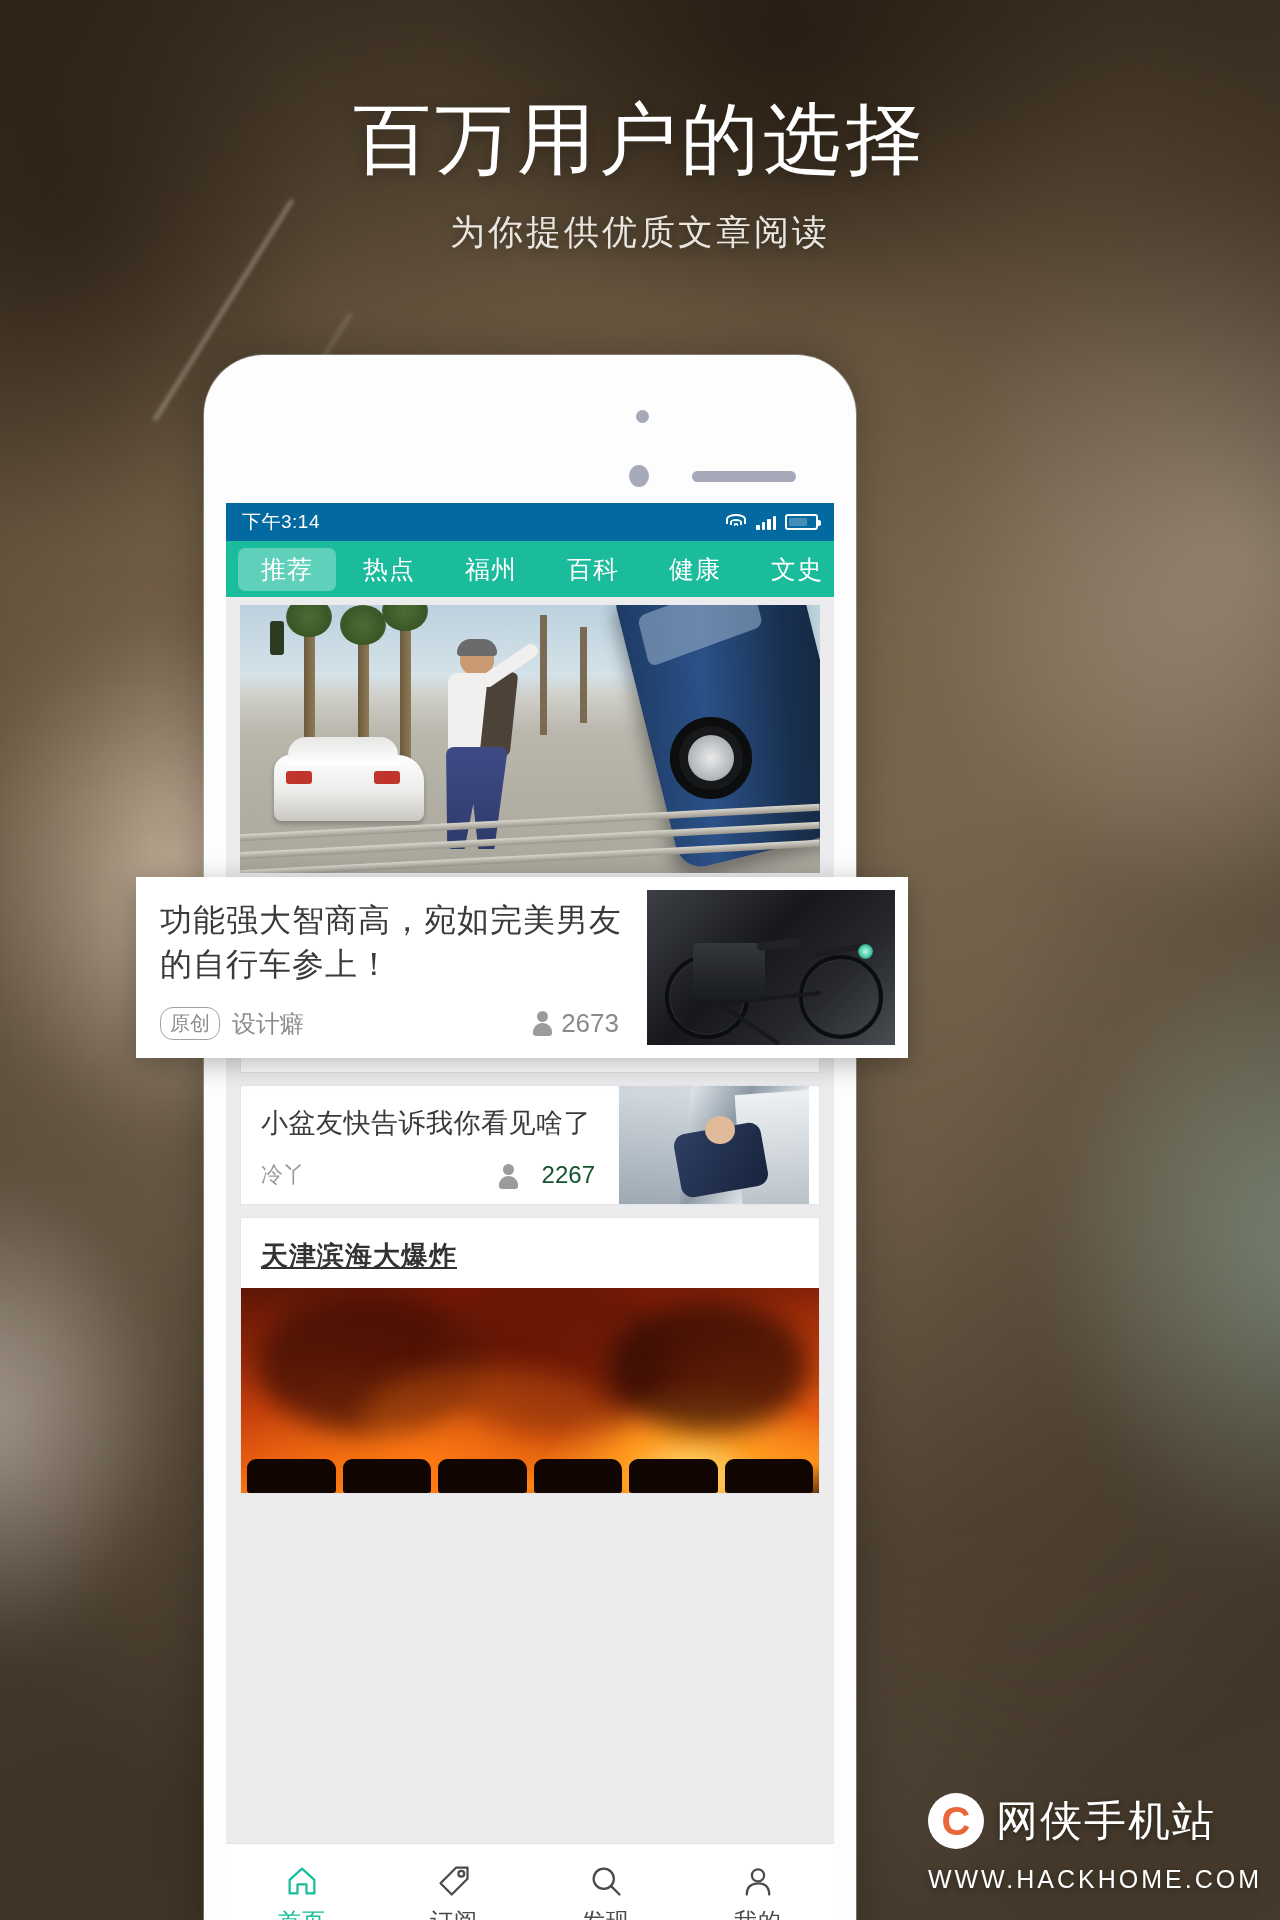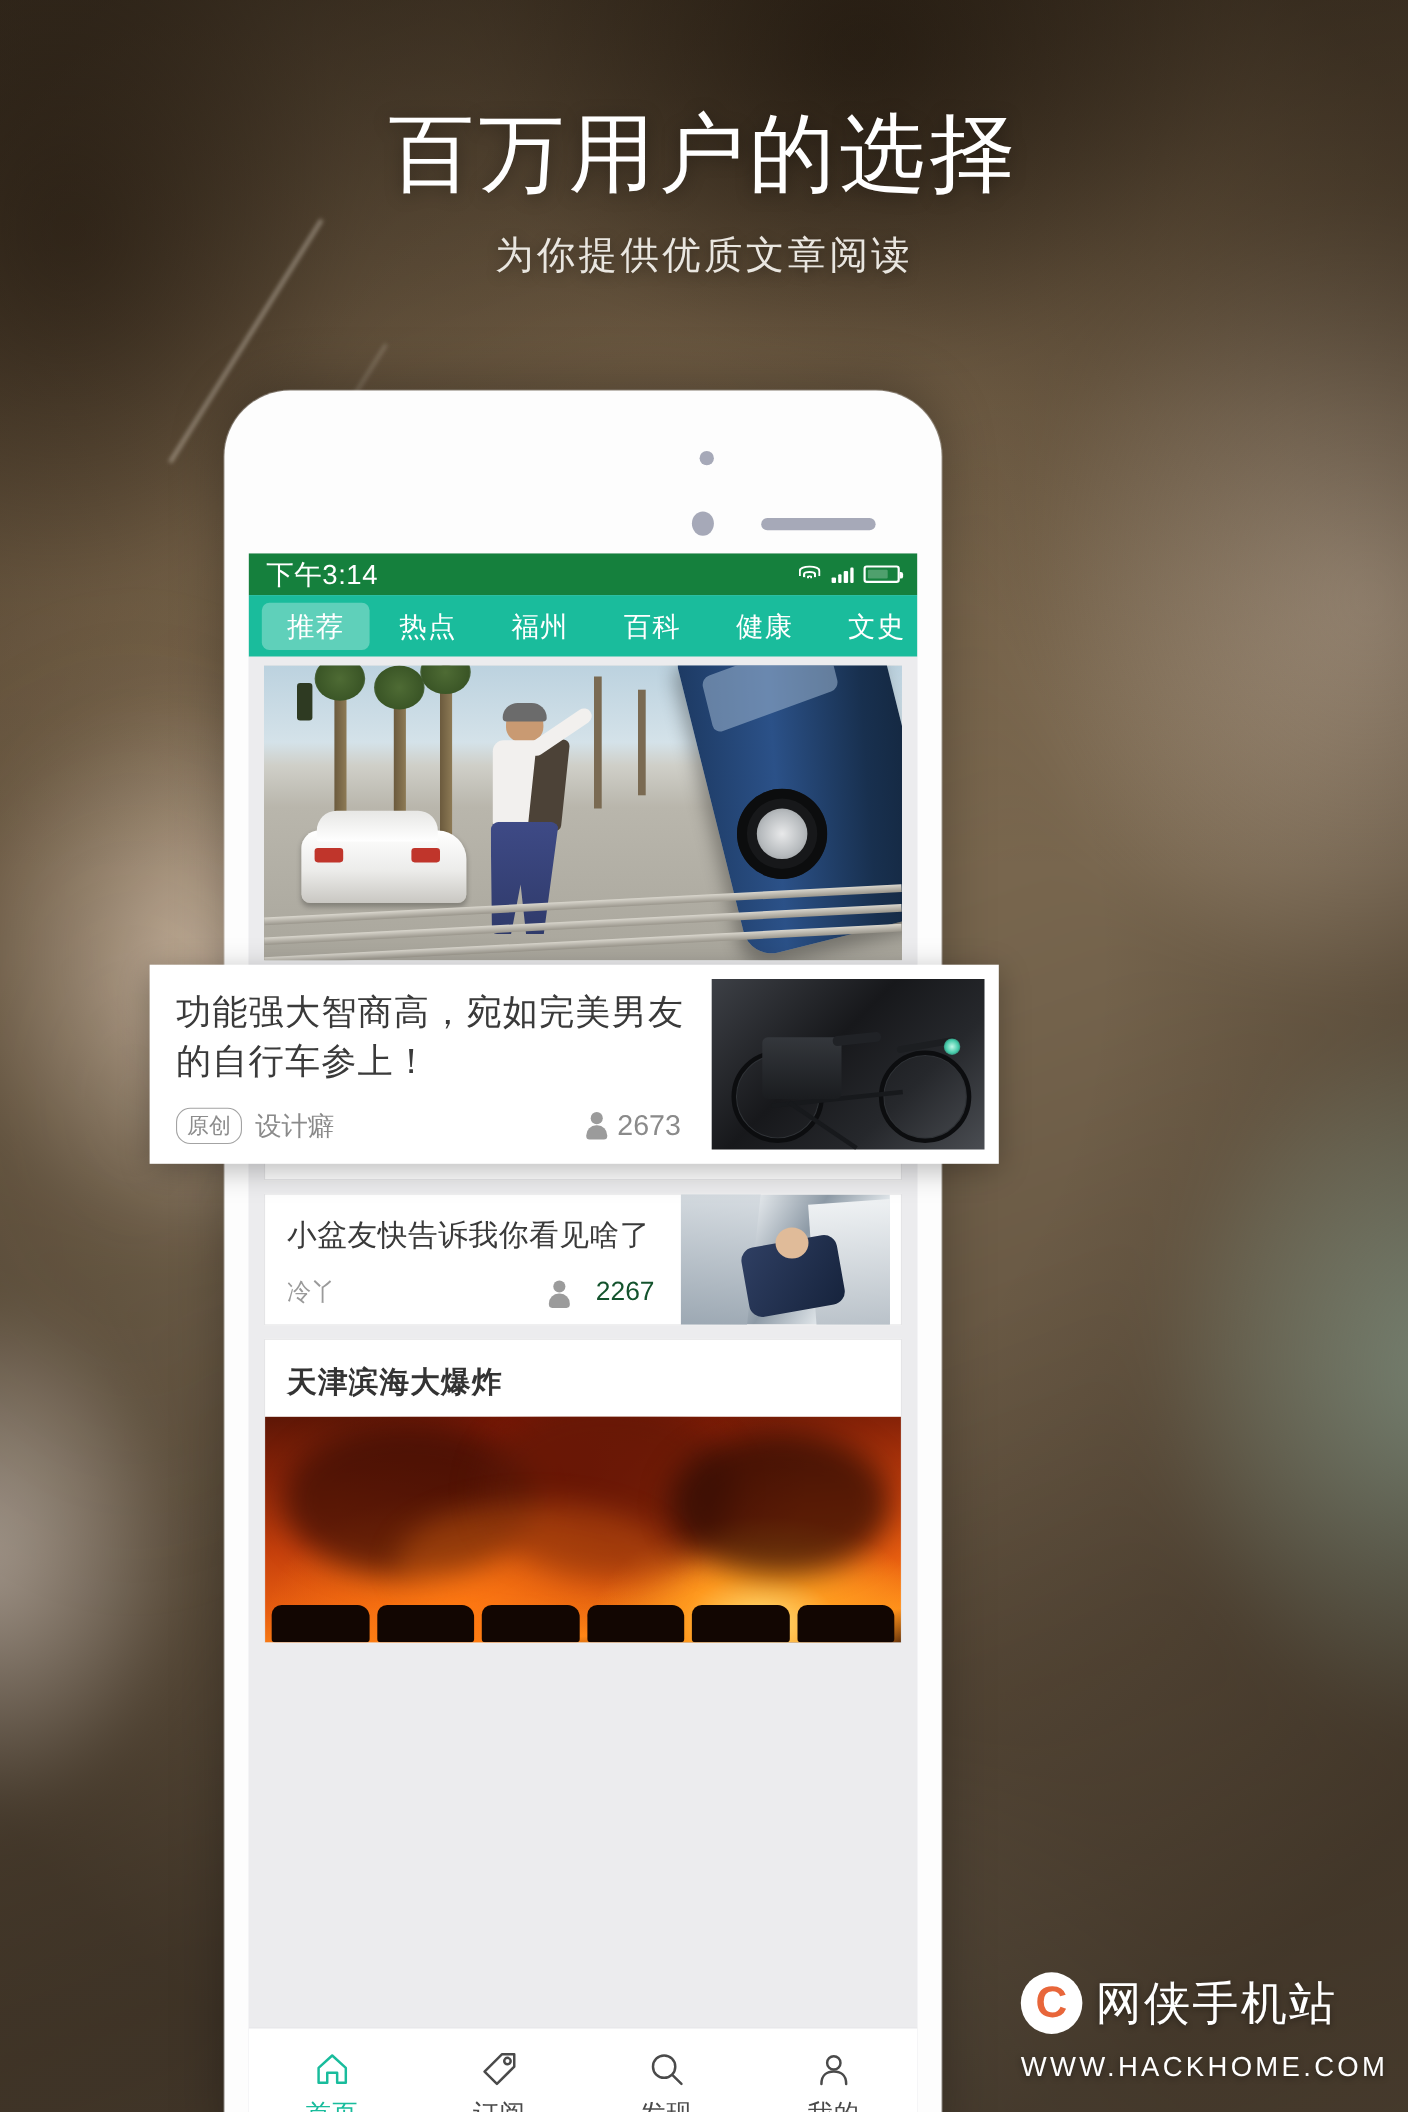--- a/index.html
+++ b/index.html
@@ -68,22 +68,22 @@
   }
   #phone-top{ height:148px; position:relative; }
   .cam{ position:absolute; width:13px; height:13px; border-radius:50%; background:#a6a9b8; left:432px; top:55px; }
   .speaker{ position:absolute; width:104px; height:11px; border-radius:6px; background:#a6a9b8; left:488px; top:116px; }
   .cam2{ position:absolute; width:20px; height:22px; border-radius:50%; background:#a6a9b8; left:425px; top:110px; }
 
   
   #screen{ position:absolute; left:22px; top:148px; width:608px; height:1452px; background:#ececee; overflow:hidden; }
 
   .statusbar{
-    height:38px; background:#15803d; color:#fff; display:flex; align-items:center;
-    padding:0 16px; font-size:25px; letter-spacing:.5px;
+    height:38px; background:#0369a1; color:#fff; display:flex; align-items:center;
+    padding:0 16px; font-size:19px; letter-spacing:.5px;
   }
   .sb-right{ margin-left:auto; display:flex; align-items:center; gap:9px; }
   .wifi{ width:22px; height:16px; position:relative; }
   .wifi i{ position:absolute; border:2.5px solid #fff; border-bottom:none; border-radius:50% 50% 0 0; left:50%; transform:translateX(-50%); }
   .wifi i:nth-child(1){ width:20px; height:10px; top:0; }
   .wifi i:nth-child(2){ width:12px; height:6px; top:5px; }
   .wifi i:nth-child(3){ width:5px; height:3px; top:9px; border-radius:50% 50% 0 0; }
   .bars{ display:flex; align-items:flex-end; gap:2px; height:15px; }
   .bars span{ width:3.5px; background:#fff; border-radius:1px; }
   .bars span:nth-child(1){ height:5px; }
@@ -195,21 +195,21 @@
     position:absolute; inset:0;
     background:linear-gradient(120deg,#c9d4dd 0%,#e9edf0 26%,#8d9aa6 52%,#dfe5e9 74%,#a9b4bd 100%);
   }
   .train .seat1{ position:absolute; left:-8px; top:-6px; width:74px; height:132px; background:linear-gradient(180deg,#d7dde2,#9aa6b1); transform:rotate(6deg); }
   .train .seat2{ position:absolute; right:-16px; top:6px; width:86px; height:128px; background:linear-gradient(180deg,#eef1f3,#b3bcc4); transform:rotate(-4deg); }
   .train .kid{ position:absolute; left:58px; top:42px; width:88px; height:64px; background:linear-gradient(130deg,#2f3f63,#16233c); border-radius:12px; transform:rotate(-10deg); }
   .train .face{ position:absolute; left:86px; top:30px; width:30px; height:28px; border-radius:50%; background:#e0bb99; }
 
   
   .ex-card{ background:#fff; margin:0 14px 0; border:1px solid #e5e5e7; }
-  .ex-title{ font-size:27px; color:#333; font-weight:bold; padding:20px 20px 14px; letter-spacing:1px; }
+  .ex-title{ font-size:27px; color:#333; font-weight:bold; padding:20px 20px 14px; letter-spacing:1px;text-decoration:underline; }
   .ex-photo{ height:205px; position:relative; overflow:hidden;
     background:
       radial-gradient(ellipse 220px 140px at 78% 92%, #ffe27a 0%, #ff9a1f 32%, rgba(255,120,10,0) 70%),
       radial-gradient(ellipse 260px 170px at 30% 88%, #ff7a12 0%, rgba(255,90,10,0) 66%),
       radial-gradient(ellipse 300px 200px at 48% 26%, #7a1405 0%, rgba(90,18,6,0) 72%),
       linear-gradient(175deg,#5d1606 0%,#8a2408 22%,#c6400c 48%,#e85e10 70%,#ff8c18 88%,#2a0b03 100%);
   }
   .smoke{ position:absolute; border-radius:50%; filter:blur(13px); }
   .s1{ left:16px; top:6px; width:230px; height:140px; background:rgba(60,14,4,.72); }
   .s2{ left:196px; top:-14px; width:230px; height:160px; background:rgba(94,24,6,.62); }

